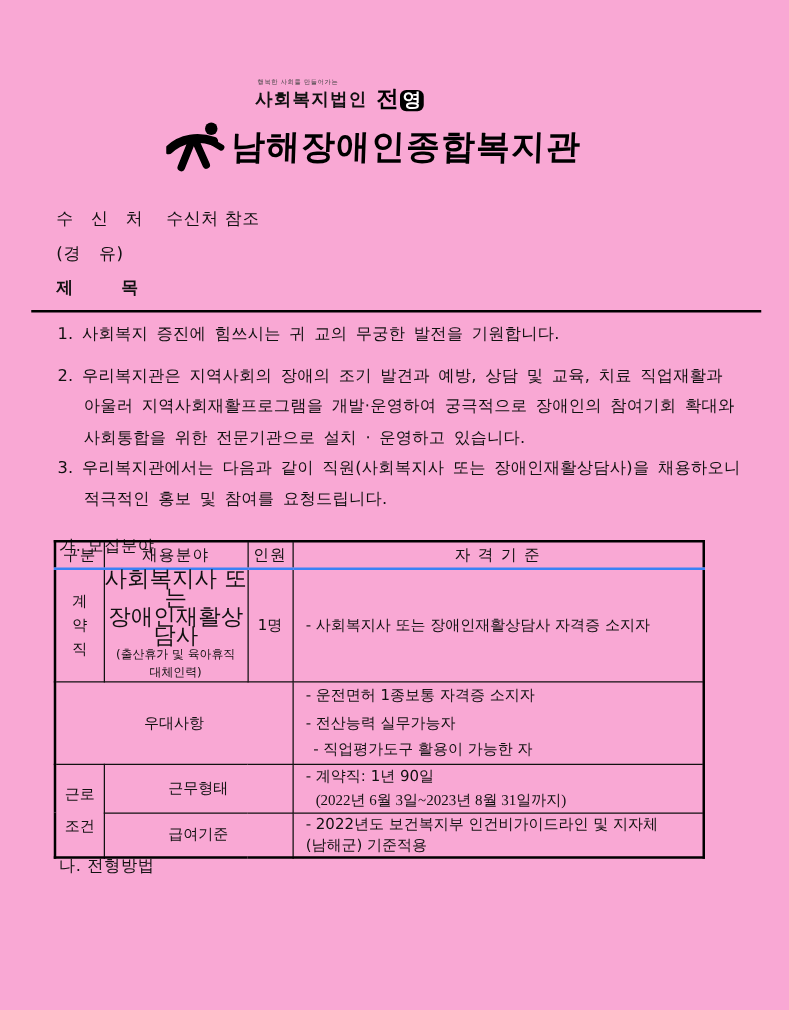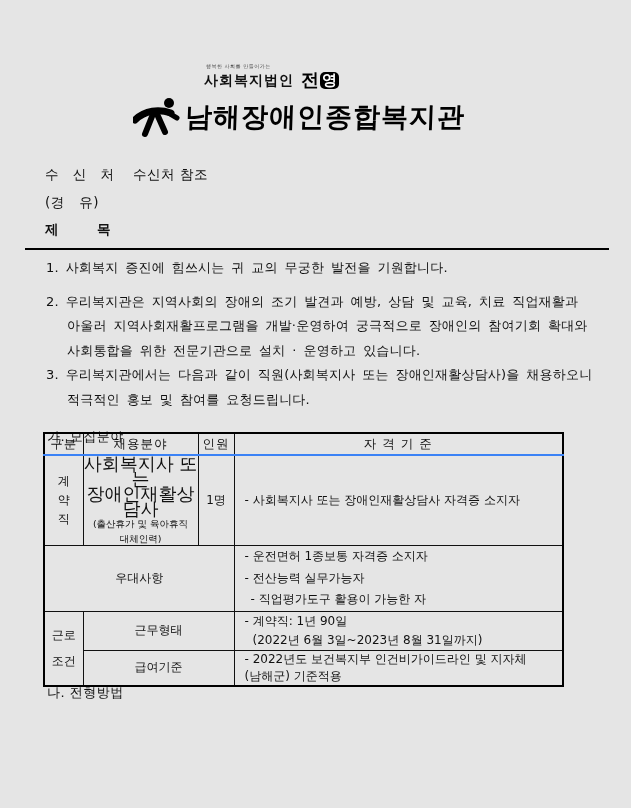--- a/index.html
+++ b/index.html
@@ -6,21 +6,21 @@
     margin: 0;
     padding: 0;
     background: #ffffff;
     font-family: "DejaVu Sans", "Liberation Sans", sans-serif;
     color: #1a1a1a;
   }
   .page {
     position: relative;
     width: 631px;
     height: 808px;
-    background: #e5e5e5;
+    background: #f9a8d4;
     overflow: hidden;
   }
   .pre { white-space: pre; }
 
   
   .logo-top {
     position: absolute;
     left: 204px;
     top: 64px;
     line-height: 1;
@@ -155,21 +155,21 @@
     text-align: center;
     font-weight: normal;
   }
   .recruit-table { border: 2px solid #000; }
   .recruit-table tr.thead th { border-bottom: 2px solid #3b82f6; height: 20px; font-size: 12.5px; letter-spacing: 1px; }
   .cell-left { text-align: left !important; padding-left: 10px !important; }
   .vstack div { line-height: 19px; }
   .field-main { line-height: 15px; font-size: 18px; }
   .field-note { line-height: 12.5px; font-size: 9.5px; margin-top: 2px; }
   .qual-line { line-height: 21.5px; }
-  .work-line2 { padding-left: 8px; }
+  .work-line2 { padding-left: 8px; font-family: Liberation Serif, serif; }
   .pay-cell { line-height: 16.5px; font-size: 12px; }
   .row1 { height: 66px; }
   .row2 { height: 65px; }
   .row3 { height: 37px; }
   .row4 { height: 36px; }
   .gubun-rowspan div { line-height: 26px; }
 </style>
 </head>
 <body>
 

